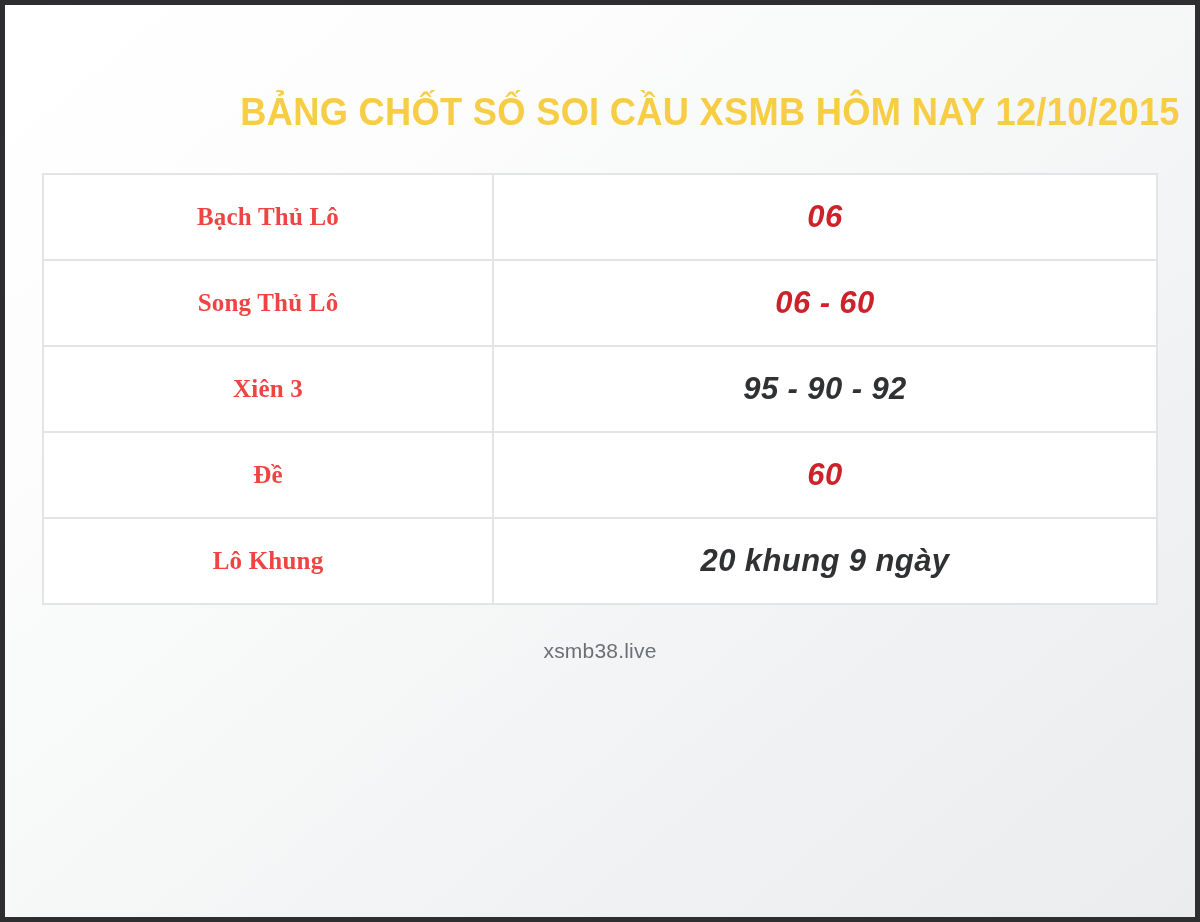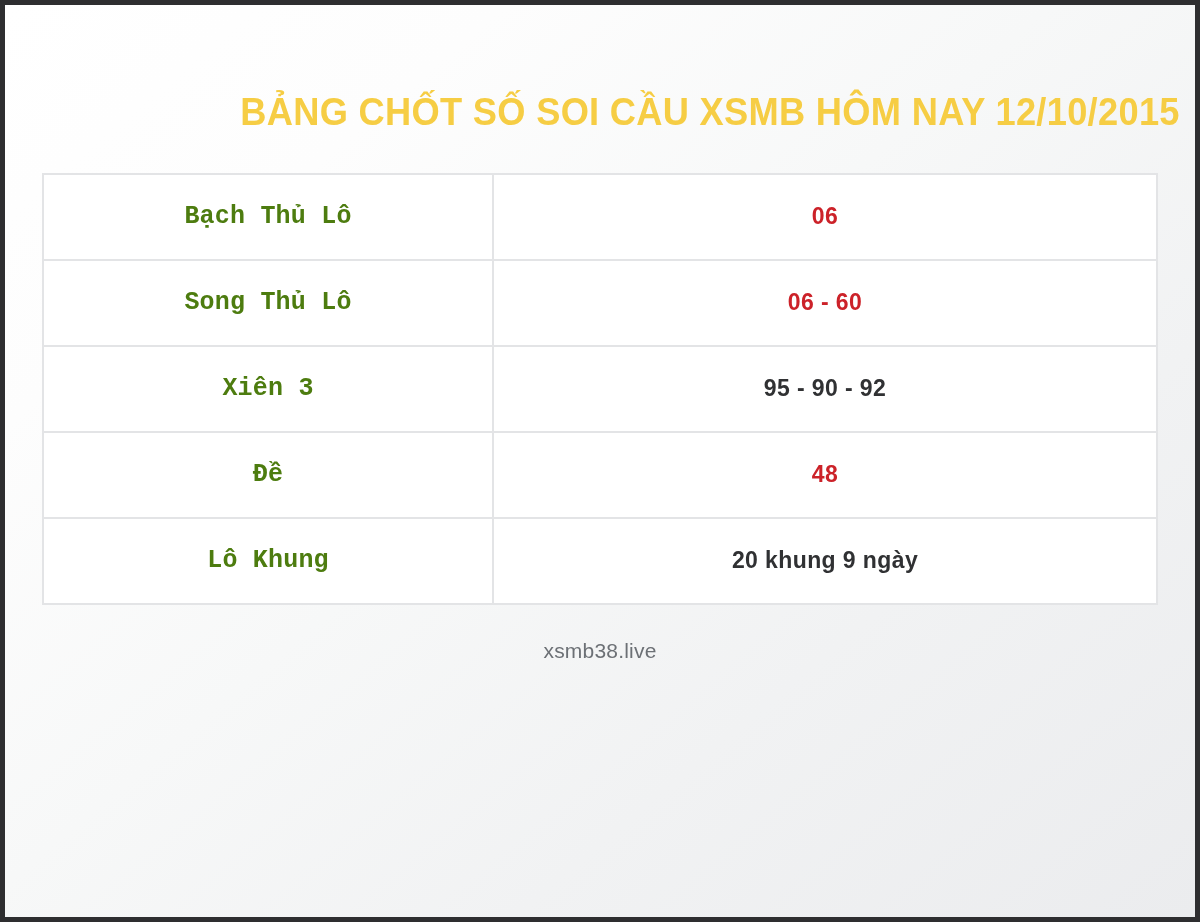--- a/index.html
+++ b/index.html
@@ -70,32 +70,33 @@
   }
   table.board td {
     border: 2px solid #e3e4e6;
     background: #ffffff;
     text-align: center;
     vertical-align: middle;
     padding: 0;
   }
   td.label-cell {
     width: 448px;
-    font-family: Liberation Mono, monospace;
+    font-family: Liberation Serif, serif;
     font-weight: 700;
     font-size: 25px;
-    color: #4d7c0f;
+    color: #ef4444;
     letter-spacing: 0.2px;
   }
   td.value-cell {
     font-family: "Liberation Sans Narrow", "Liberation Sans", "DejaVu Sans Condensed", sans-serif;
     font-weight: 700;
-    font-size: 23px;
+    font-size: 31px;
     color: #303133;
     letter-spacing: 0.4px;
+    font-style: italic;
   }
   td.value-cell.accent {
     color: #cc2229;
   }
 
   
   .footer {
     margin-top: 34px;
     width: 100%;
     text-align: center;
@@ -127,21 +128,21 @@
         <tr>
           <td class="label-cell">Song Thủ Lô</td>
           <td class="value-cell accent">06 - 60</td>
         </tr>
         <tr>
           <td class="label-cell">Xiên 3</td>
           <td class="value-cell">95 - 90 - 92</td>
         </tr>
         <tr>
           <td class="label-cell">Đề</td>
-          <td class="value-cell accent">48</td>
+          <td class="value-cell accent">60</td>
         </tr>
         <tr>
           <td class="label-cell">Lô Khung</td>
           <td class="value-cell">20 khung 9 ngày</td>
         </tr>
       </tbody>
     </table>
   </div>
 
   <div class="footer">

